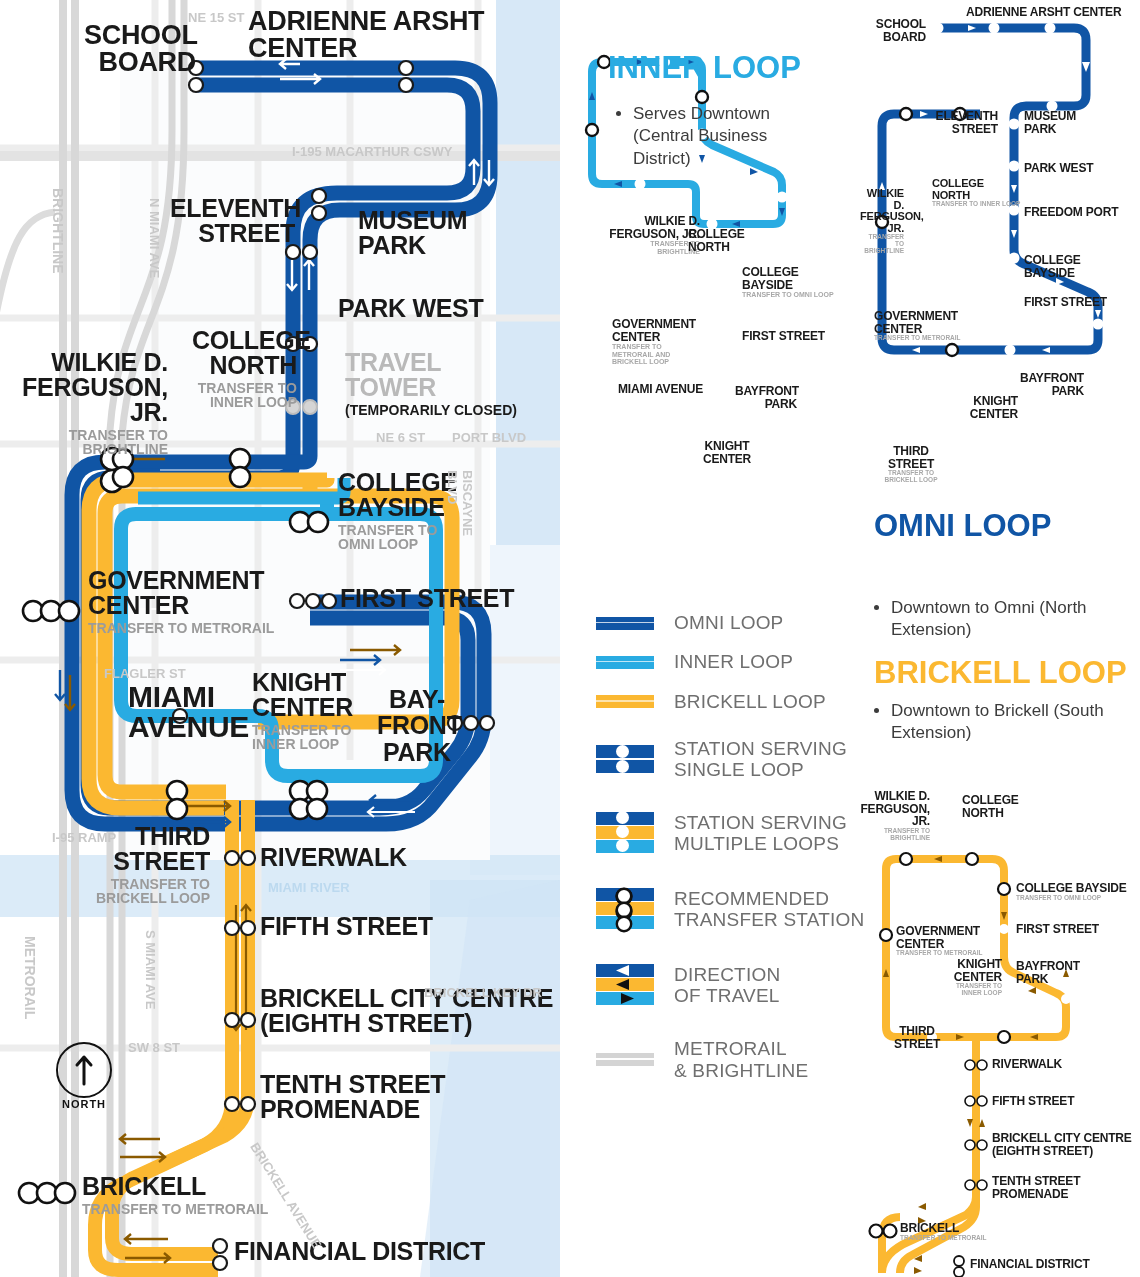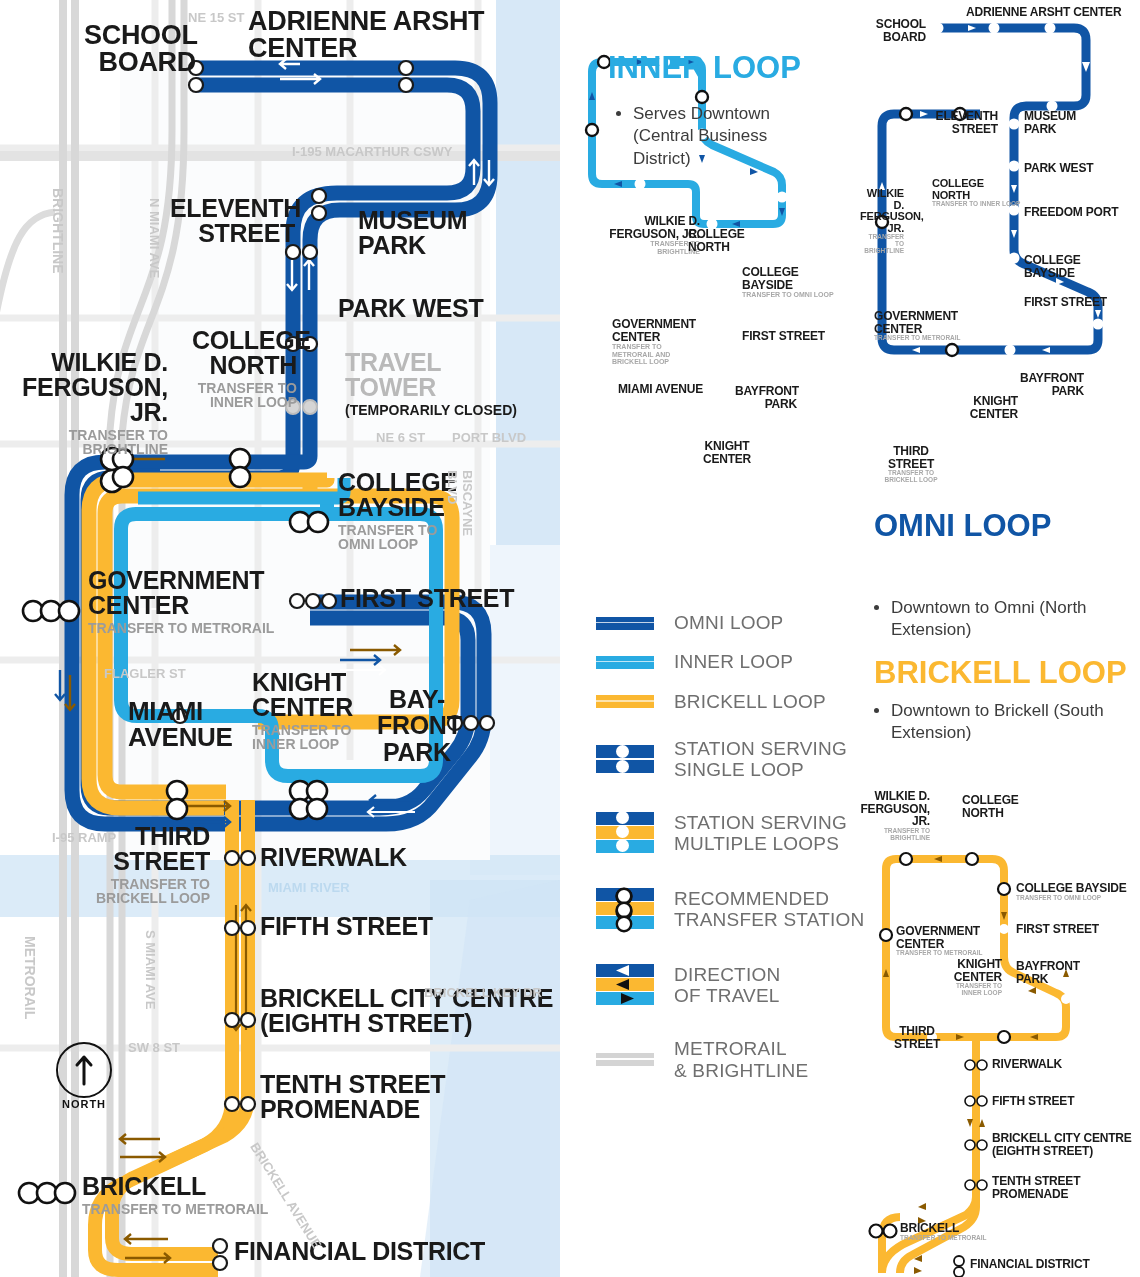--- a/index.html
+++ b/index.html
@@ -304,21 +304,21 @@
     <div class="lbl" style="left:338px;top:470px;font-size:25px;">
       <span>COLLEGE</span><br><span>BAYSIDE</span>
       <span class="sub" style="font-size:14px;margin-top:3px;">TRANSFER TO</span>
       <span class="sub" style="font-size:14px;">OMNI LOOP</span>
     </div>
     <div class="lbl" style="left:88px;top:568px;font-size:25px;">
       <span>GOVERNMENT</span><br><span>CENTER</span>
       <span class="sub" style="font-size:14px;margin-top:3px;">TRANSFER TO METRORAIL</span>
     </div>
     <div class="lbl" style="left:340px;top:586px;font-size:25px;">FIRST STREET</div>
-    <div class="lbl" style="left:128px;top:682px;font-size:26px;margin-top:16px;">
+    <div class="lbl" style="left:128px;top:682px;font-size:30px;">
       <span>MIAMI</span><br><span>AVENUE</span>
     </div>
     <div class="lbl" style="left:252px;top:670px;font-size:25px;">
       <span>KNIGHT</span><br><span>CENTER</span>
       <span class="sub" style="font-size:14px;margin-top:3px;">TRANSFER TO</span>
       <span class="sub" style="font-size:14px;">INNER LOOP</span>
     </div>
     <div class="lbl" style="left:377px;top:686px;font-size:25px;text-align:center;width:80px;line-height:1.05;">
       <span>BAY-</span><br><span>FRONT</span><br><span>PARK</span>
     </div>

